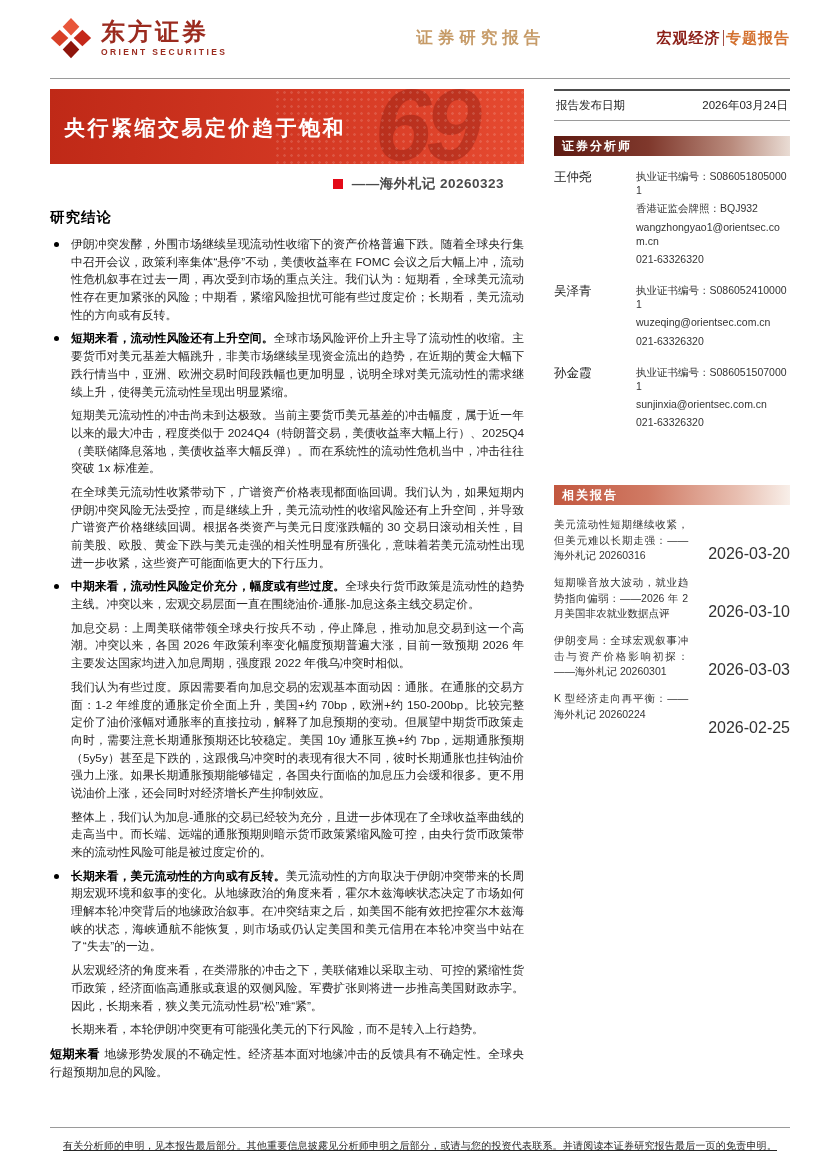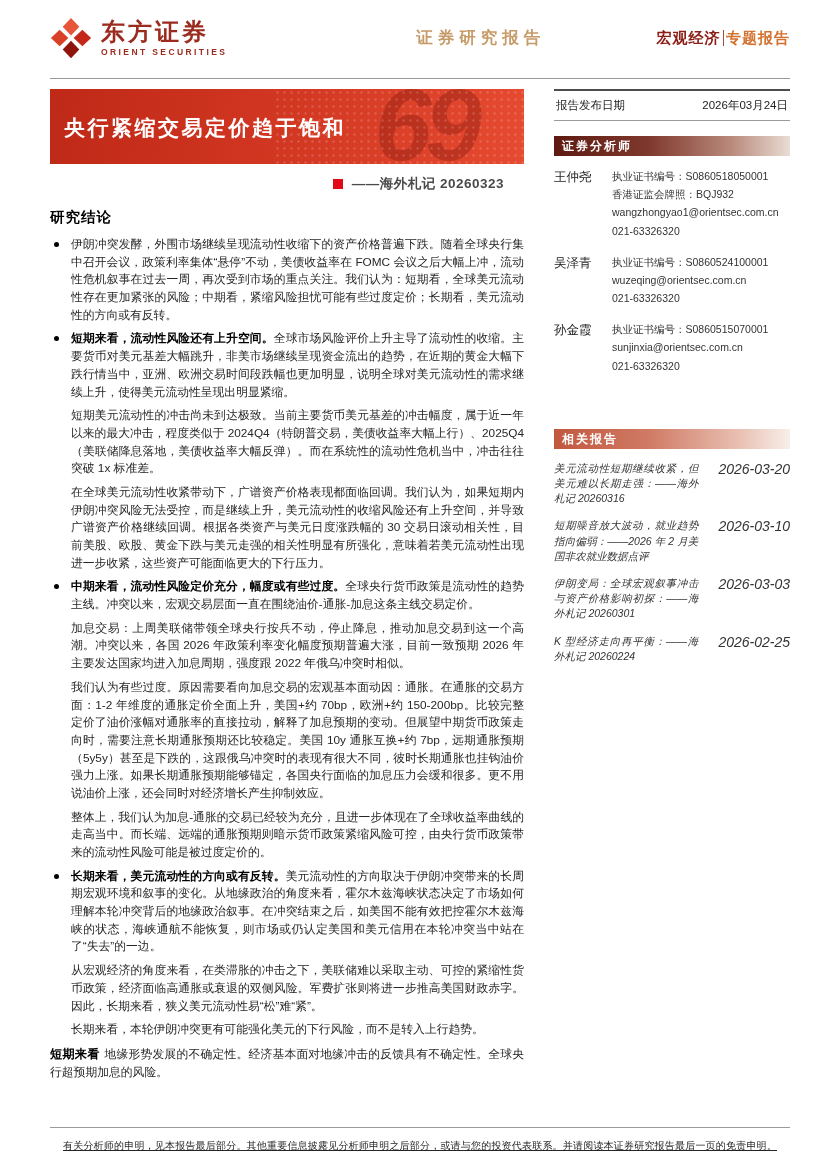--- a/index.html
+++ b/index.html
@@ -51,27 +51,27 @@
   
   .date-block { display:flex; justify-content:space-between; align-items:center;
             border-top:2px solid #4d4d4d; border-bottom:1px solid #9a9a9a;
             padding:7px 2px; font-size:11.5px; color:#222; }
   .section-bar { height:20px; line-height:20px; color:#fff; font-size:12px; font-weight:bold;
             padding-left:8px; letter-spacing:2px; }
   .analysts-bar { margin-top:15px;
             background:linear-gradient(90deg,#5e1a12 0%,#7f382c 40%,#b98a7c 75%,#e9dcd4 100%); }
   .related-bar { margin-top:52px;
             background:linear-gradient(90deg,#c2573f 0%,#d07a64 40%,#e8bfb1 78%,#f8efe9 100%); }
-  .analyst { display:flex; margin-top:13px; }
+  .analyst { display:flex; margin-top:13px;gap:24px; }
   .analyst-name { width:58px; flex:0 0 58px; font-size:12.5px; color:#222; }
   .analyst-details { flex:1; min-width:0; font-size:10.5px; color:#333; }
   .analyst-details div { margin-bottom:4px; line-height:1.35; word-break:break-all; }
-  .report-item { display:flex; gap:20px; margin-top:12px; align-items:flex-start;font-style:italic; }
+  .report-item { display:flex; gap:20px; margin-top:12px; align-items:flex-start; }
   .report-title { flex:1; min-width:0; font-size:10.5px; color:#333; line-height:1.45; text-align:justify; }
-  .report-date { font-size:14px; color:#333; white-space:nowrap; }
+  .report-date { font-size:16px; color:#333; white-space:nowrap;margin-top:28px; }
   
   .footer { position:absolute; left:50px; right:36px; bottom:16px;text-decoration:underline; }
   .footer-rule { height:1px; background:#9a9a9a; margin-bottom:11px; }
   .footer-text { text-align:center; font-size:10px; color:#1f1f1f; letter-spacing:0.2px; }
 </style>
 </head>
 <body>
 
 <div class="page">
 

